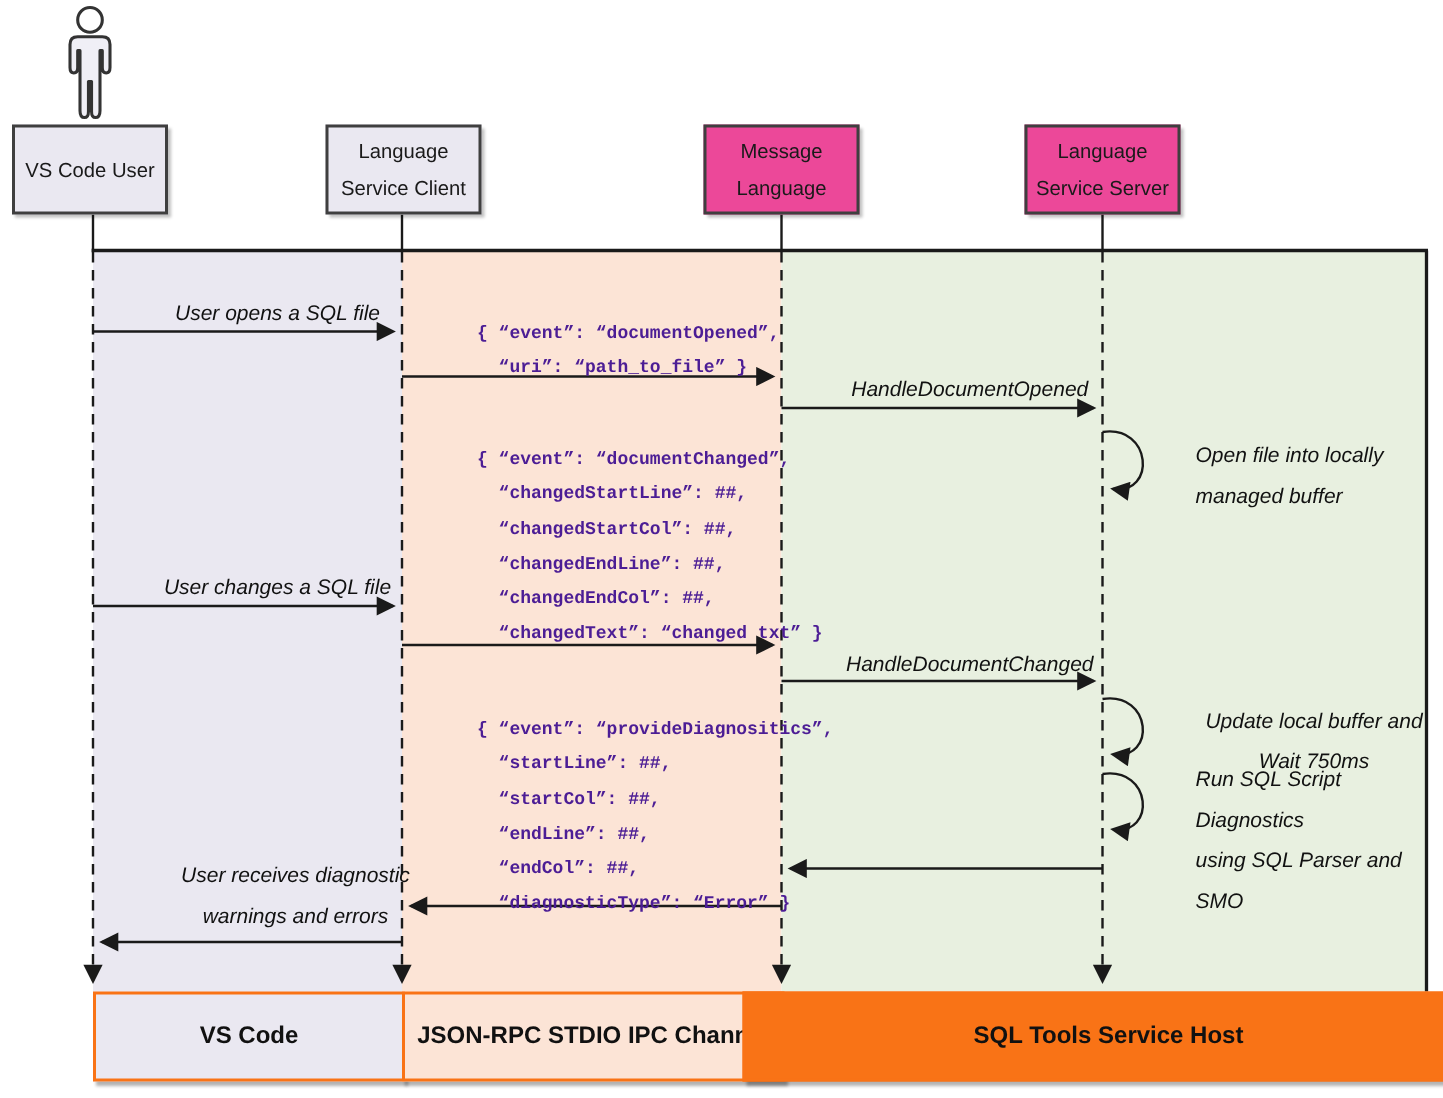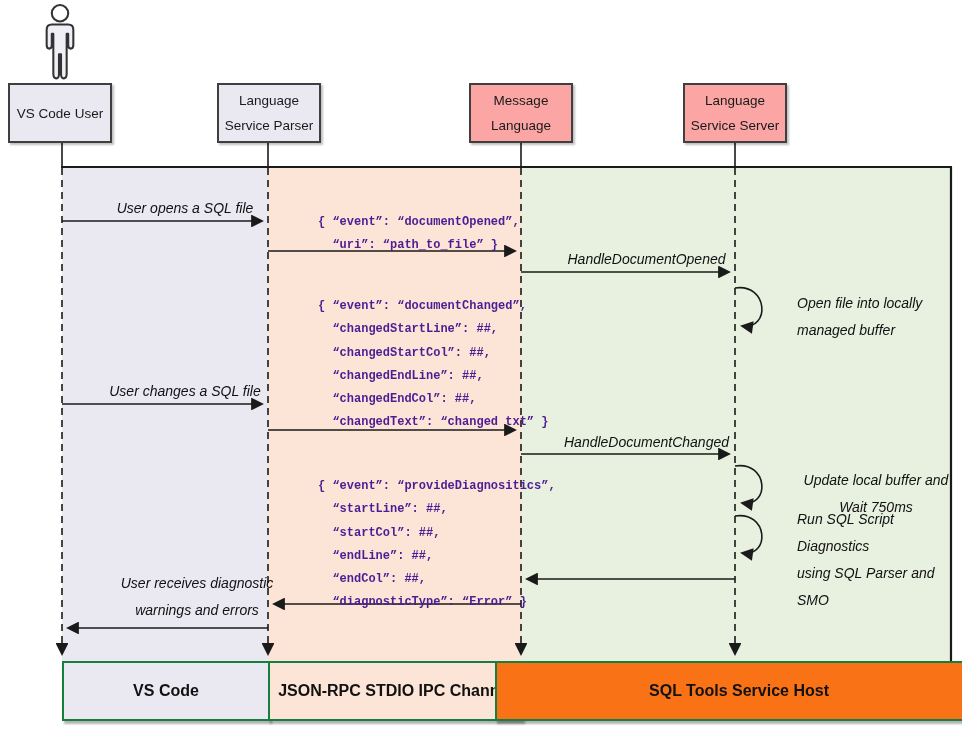--- a/index.html
+++ b/index.html
@@ -16,26 +16,26 @@
   .lane-host { left:521px; width:431px; background:#E8F0E0; }
 
   
   .abox {
     position:absolute; top:83px; width:104px; height:60px;
     background:#EAE8F1; border:2px solid #3f3f3f; box-sizing:border-box;
     box-shadow:2px 2px 2px rgba(0,0,0,0.25);
     display:flex; flex-direction:column; align-items:center; justify-content:center;
     text-align:center; font-size:13.5px; line-height:25px; color:#1a1a1a;
   }
-  .abox.green { background:#fca5a5;text-align:center; }
+  .abox.green { background:#ec4899;text-align:center; }
 
   
   .bbox {
     position:absolute; top:661px; height:60px;
-    border:2px solid #15803d; box-sizing:border-box;
+    border:2px solid #f97316; box-sizing:border-box;
     box-shadow:2px 3px 2px rgba(0,0,0,0.3);
     display:flex; align-items:center; justify-content:center;
     font-weight:bold; font-size:16px; color:#111;
   }
   .bbox-user { left:62px;  width:208px; background:#EAE8F1; }
   .bbox-ipc  { left:268px; width:255px; background:#FCE4D6; }
   .bbox-host { left:495px; width:488px; background:#f97316; }
 
   
   .ilabel {
@@ -122,21 +122,21 @@
       <path d="M735,466 C768,461 771,507 742,503" marker-end="url(#ah)"></path>
       <path d="M735,516 C768,511 771,557 742,553" marker-end="url(#ah)"></path>
     </g>
   </svg>
 
   <div class="abox" style="left:8px">
     <span>VS Code User</span>
   </div>
   <div class="abox" style="left:217px">
     <span>Language</span>
-    <span>Service Parser</span>
+    <span>Service Client</span>
   </div>
   <div class="abox green" style="left:469px">
     <span>Message</span>
     <span>Language</span>
   </div>
   <div class="abox green" style="left:683px">
     <span>Language</span>
     <span>Service Server</span>
   </div>
 

